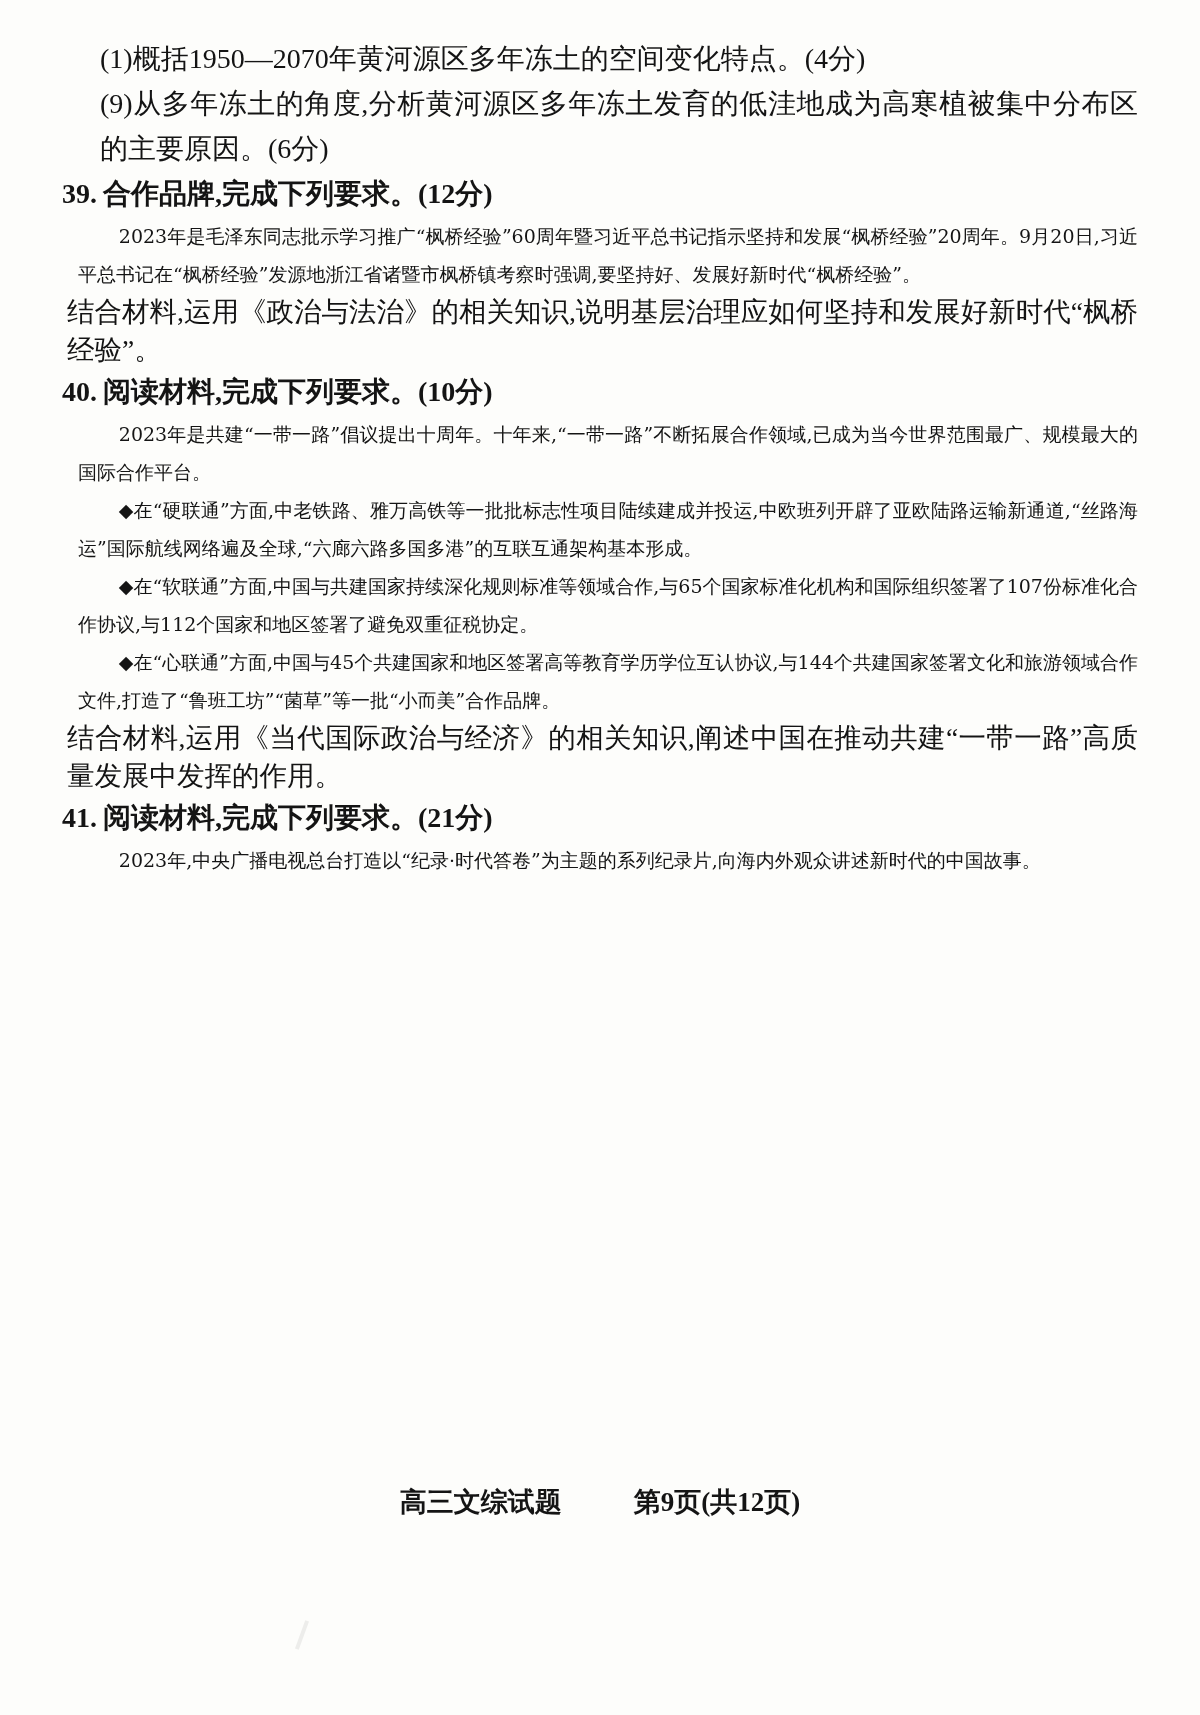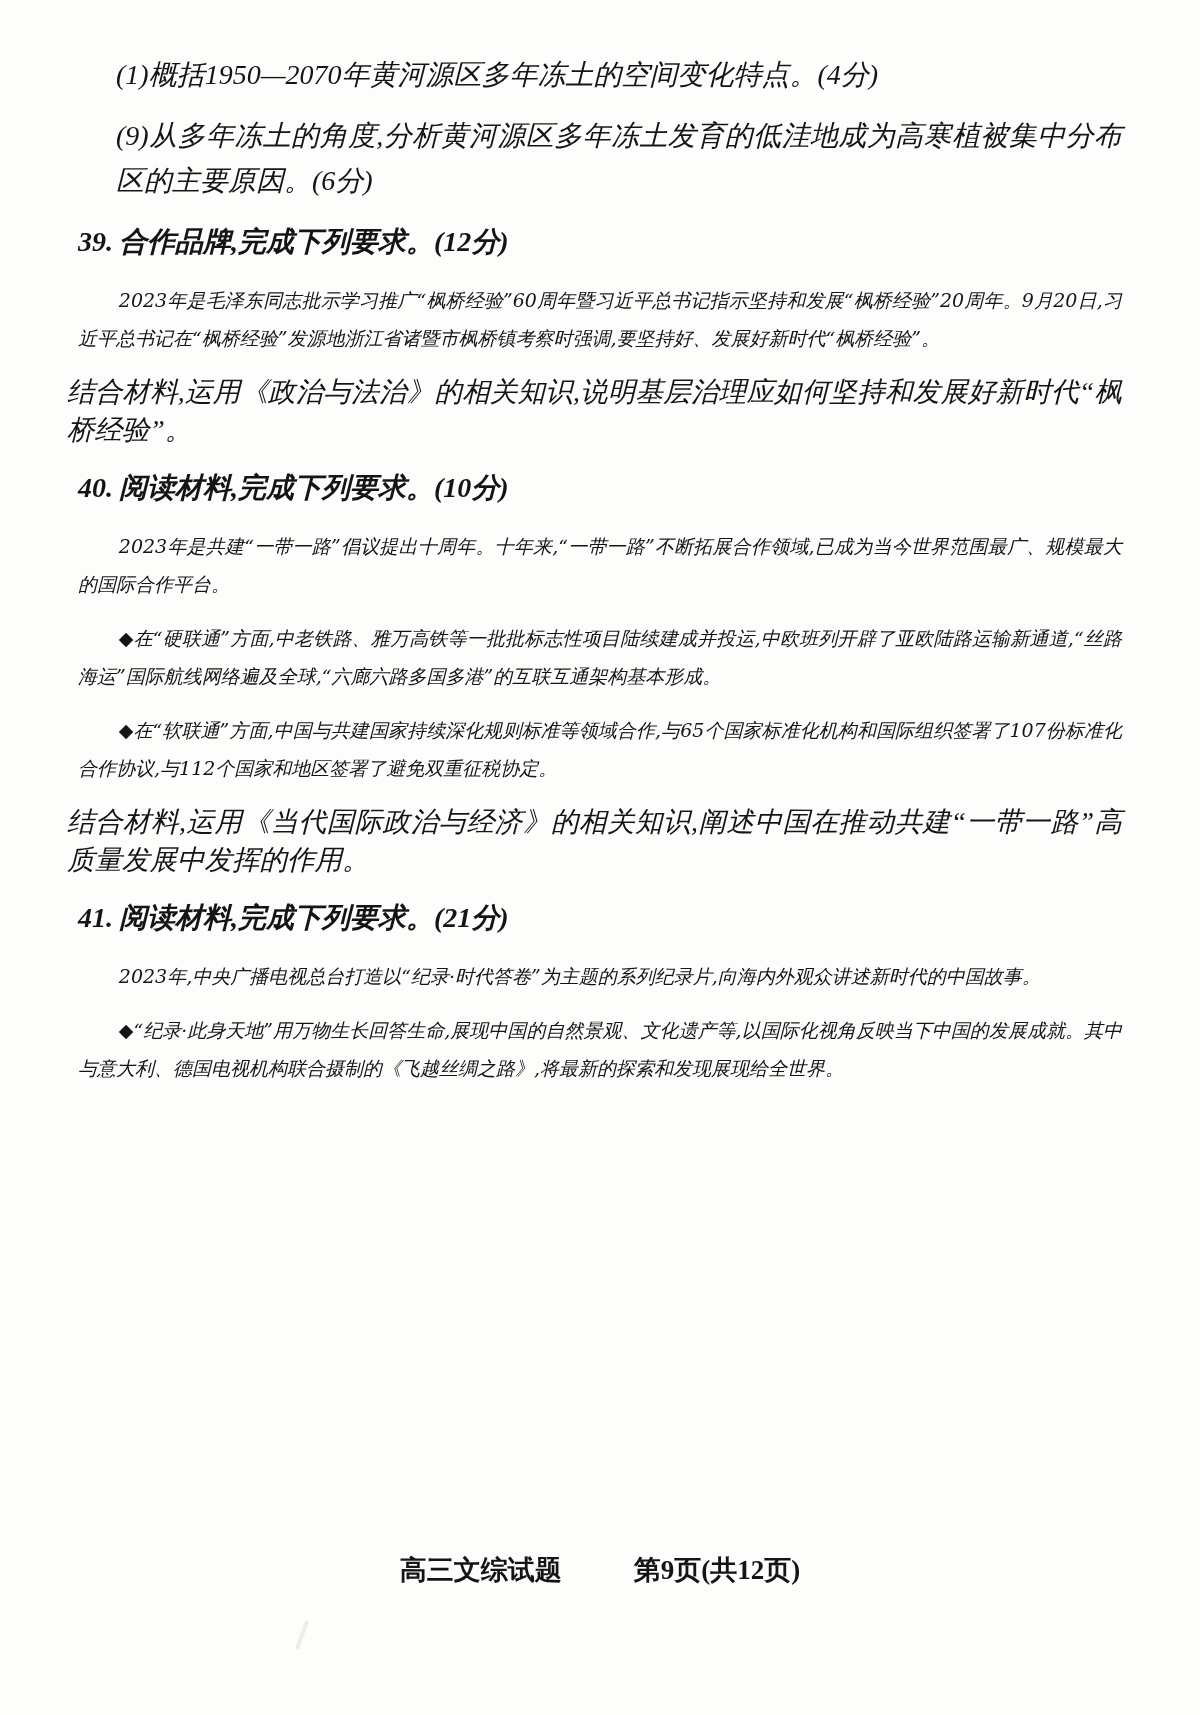--- a/index.html
+++ b/index.html
@@ -11,21 +11,21 @@
     position: relative;
     width: 1200px;
     height: 1715px;
     box-sizing: border-box;
     background: #fdfdfb;
     color: #141414;
     padding: 36px 62px 0 62px;
     overflow: hidden;
     font-family: "Liberation Serif", serif;
   }
-  p { margin: 16px; text-align: justify; font-style: italic; }
+  p { margin: 0; text-align: justify; }
 
   
   .subq {
     padding-left: 38px;
     font-size: 28px;
     line-height: 45px;
     font-weight: 500;
   }
   .qhead {
     font-size: 28px;
@@ -47,21 +47,21 @@
   .task {
     margin-left: 5px;
     font-size: 27.5px;
     line-height: 38px;
     font-weight: 500;
   }
 
   .footer {
     position: absolute;
     left: 0;
-    top: 1552px;
+    top: 1484px;
     width: 100%;
     display: flex;
     justify-content: center;
     gap: 72px;
     font-size: 27px;
     font-weight: 600;
   }
 
   
   .scan-smudge {
@@ -88,27 +88,27 @@
     <p class="qhead"><span class="qnum">39.</span><span>合作品牌,完成下列要求。(12分)</span></p>
     <p class="material">2023年是毛泽东同志批示学习推广“枫桥经验”60周年暨习近平总书记指示坚持和发展“枫桥经验”20周年。9月20日,习近平总书记在“枫桥经验”发源地浙江省诸暨市枫桥镇考察时强调,要坚持好、发展好新时代“枫桥经验”。</p>
     <p class="task">结合材料,运用《政治与法治》的相关知识,说明基层治理应如何坚持和发展好新时代“枫桥经验”。</p>
   </section>
 
   <section>
     <p class="qhead"><span class="qnum">40.</span><span>阅读材料,完成下列要求。(10分)</span></p>
     <p class="material">2023年是共建“一带一路”倡议提出十周年。十年来,“一带一路”不断拓展合作领域,已成为当今世界范围最广、规模最大的国际合作平台。</p>
     <p class="material">◆在“硬联通”方面,中老铁路、雅万高铁等一批批标志性项目陆续建成并投运,中欧班列开辟了亚欧陆路运输新通道,“丝路海运”国际航线网络遍及全球,“六廊六路多国多港”的互联互通架构基本形成。</p>
     <p class="material">◆在“软联通”方面,中国与共建国家持续深化规则标准等领域合作,与65个国家标准化机构和国际组织签署了107份标准化合作协议,与112个国家和地区签署了避免双重征税协定。</p>
+    <p class="material">◆在“心联通”方面,中国与45个共建国家和地区签署高等教育学历学位互认协议,与144个共建国家签署文化和旅游领域合作文件,打造了“鲁班工坊”“菌草”等一批“小而美”合作品牌。</p>
     <p class="task">结合材料,运用《当代国际政治与经济》的相关知识,阐述中国在推动共建“一带一路”高质量发展中发挥的作用。</p>
   </section>
 
   <section>
     <p class="qhead"><span class="qnum">41.</span><span>阅读材料,完成下列要求。(21分)</span></p>
     <p class="material">2023年,中央广播电视总台打造以“纪录·时代答卷”为主题的系列纪录片,向海内外观众讲述新时代的中国故事。</p>
-    <p class="material">◆“纪录·此身天地”用万物生长回答生命,展现中国的自然景观、文化遗产等,以国际化视角反映当下中国的发展成就。其中与意大利、德国电视机构联合摄制的《飞越丝绸之路》,将最新的探索和发现展现给全世界。</p>
   </section>
 
   <div class="footer">
     <span>高三文综试题</span>
     <span>第9页(共12页)</span>
   </div>
 
   <div class="scan-smudge"></div>
 
 </div>

